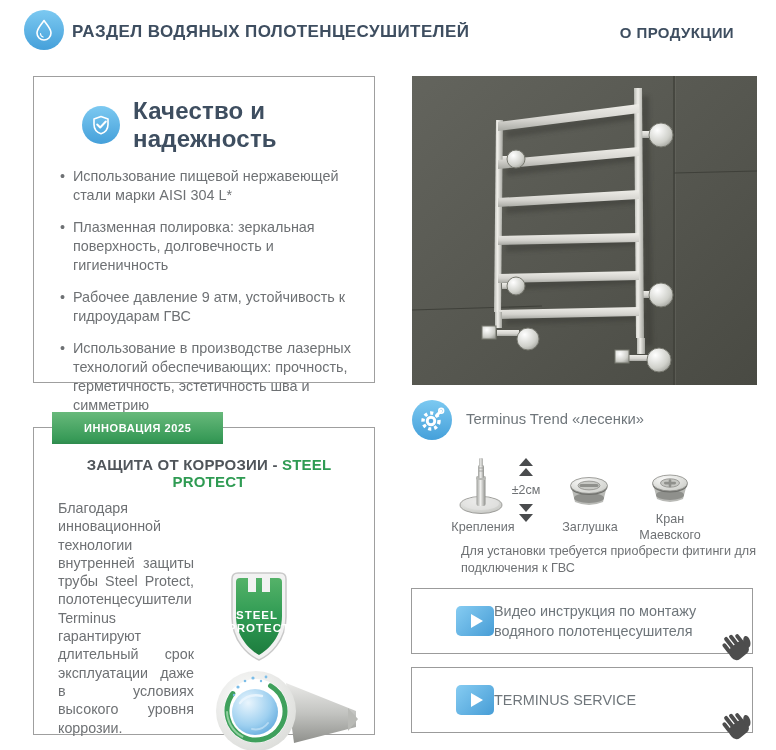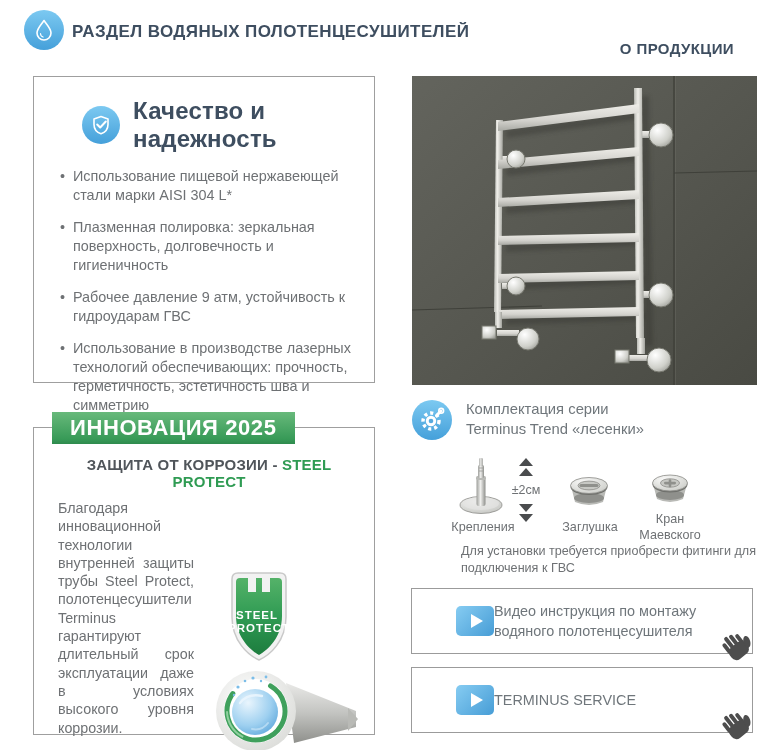--- a/index.html
+++ b/index.html
@@ -3,41 +3,41 @@
 <meta charset="utf-8">
 <style>
   html,body{margin:0;padding:0;background:#fff;}
   .page{position:relative;width:760px;height:750px;background:#fff;overflow:hidden;
         font-family:"Liberation Sans",sans-serif;}
 
   
   .drop-badge{position:absolute;left:24px;top:10px;width:40px;height:40px;border-radius:50%;
     background:linear-gradient(180deg,#7cc9f1 0%,#45a0da 100%);display:flex;align-items:center;justify-content:center;}
   .page-title{position:absolute;left:72px;top:22px;font-size:17px;font-weight:bold;color:#3e4e60;letter-spacing:.4px;}
-  .header-link{position:absolute;right:26px;top:40px;font-size:15px;font-weight:bold;color:#3e4e60;letter-spacing:.4px;cursor:pointer;}
+  .header-link{position:absolute;right:26px;top:24px;font-size:15px;font-weight:bold;color:#3e4e60;letter-spacing:.4px;cursor:pointer;}
 
   
   .panel{position:absolute;background:#fff;border:1px solid #9f9f9f;box-sizing:border-box;}
   .panel-quality{left:33px;top:76px;width:342px;height:307px;padding:16px 8px 0 26px;}
   .q-head{display:flex;align-items:center;gap:13px;margin:4px 0 14px 22px;}
   .icon-circle{width:38px;height:38px;border-radius:50%;flex:0 0 auto;
     background:linear-gradient(180deg,#7cc9f1 0%,#45a0da 100%);display:flex;align-items:center;justify-content:center;}
   .q-title{font-size:24px;font-weight:bold;color:#3e4e60;letter-spacing:.2px;}
   .q-list{list-style:none;margin:0;padding:0;}
   .q-list li{position:relative;padding-left:13px;margin-bottom:13px;font-size:14.4px;line-height:1.32;color:#6e7174;}
   .q-list li::before{content:"\2022";position:absolute;left:0;top:0;color:#6e7174;}
 
   
   .photo{position:absolute;left:412px;top:76px;width:345px;height:309px;}
 
   
   .panel-innovation{left:33px;top:427px;width:342px;height:308px;padding:0 14px 0 24px;}
-  .banner{position:absolute;left:18px;top:-16px;height:32px;line-height:32px;padding:0 18px;
+  .banner{position:absolute;left:18px;top:-16px;height:32px;line-height:32px;padding:0 32px;
     background:linear-gradient(180deg,#68b97b 0%,#379a57 85%,#2e8a4d 100%);
-    color:#fff;font-size:22px;font-weight:bold;letter-spacing:.6px;}
+    color:#fff;font-size:11px;font-weight:bold;letter-spacing:.6px;}
   .corr-title{margin-top:28px;font-size:15px;font-weight:bold;color:#50555a;letter-spacing:.2px;text-align:center;}
   .corr-title .hl{color:#2f9b53;}
   .flow{margin-top:9px;}
   .sp-graphic{float:right;width:162px;height:180px;margin:72px 0 0 4px;}
   .p1{margin:0;font-size:14.3px;line-height:1.28;color:#6e7174;text-align:justify;}
   .p2{margin:10px 0 0 0;font-size:11.8px;line-height:1.28;color:#6e7174;}
 
   
   .kit-head{position:absolute;left:412px;top:400px;display:flex;align-items:center;gap:14px;}
   .kit-title{font-size:14.8px;color:#6f767b;line-height:1.35;}
@@ -235,21 +235,20 @@
     <div class="icon-circle" style="width:40px;height:40px;">
       <svg width="26" height="26" viewBox="0 0 26 26">
         <circle cx="12" cy="14" r="8" fill="none" stroke="#fff" stroke-width="3.4" stroke-dasharray="3.1 3.0"></circle>
         <circle cx="12" cy="14" r="5.2" fill="#fff"></circle>
         <circle cx="12" cy="14" r="2.3" fill="#57aade"></circle>
         <path d="M17.5 8.5 L22 4" stroke="#fff" stroke-width="3" stroke-linecap="round"></path>
         <circle cx="22.2" cy="3.8" r="2.4" fill="none" stroke="#fff" stroke-width="1.6"></circle>
       </svg>
     </div>
     <div class="kit-title">
-      <div>Комплектация серии</div>
       <div>Terminus Trend «лесенки»</div>
     </div>
   </div>
 
   <div class="kit-row">
 
     <svg style="position:absolute;left:46px;top:0;" width="46" height="60" viewBox="0 0 46 60">
       <defs>
         <linearGradient id="mS" x1="0" y1="0" x2="1" y2="0">
           <stop offset="0" stop-color="#9d9e9a"></stop>

